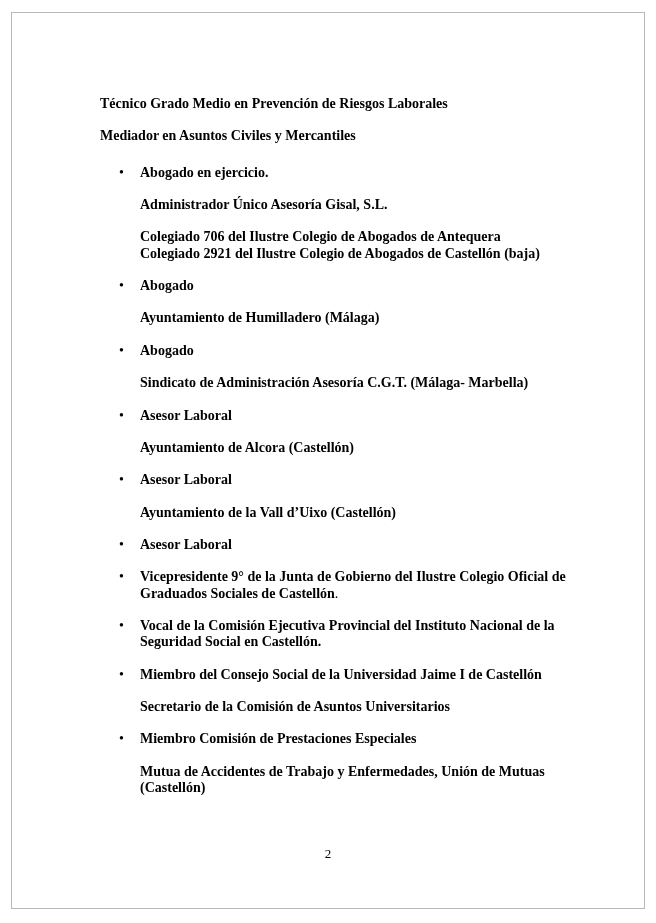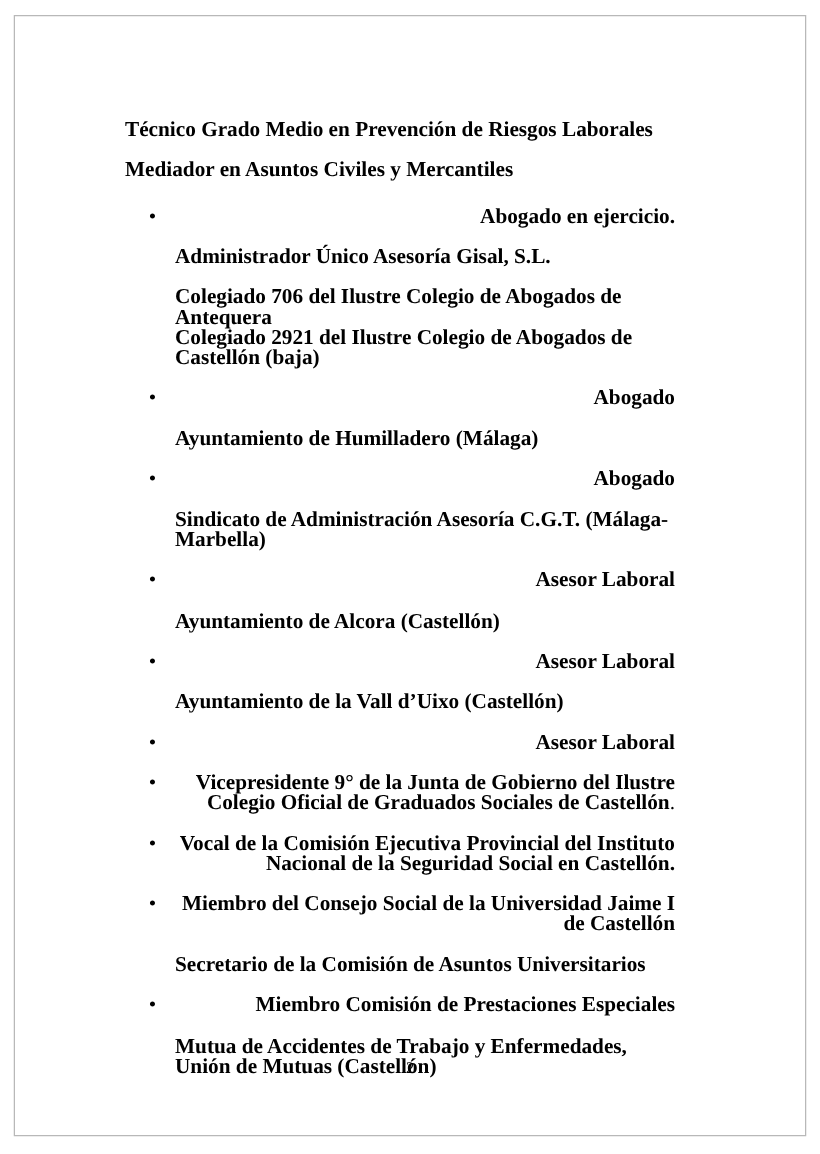--- a/index.html
+++ b/index.html
@@ -20,23 +20,23 @@
     top: 12px;
     width: 634px;
     height: 897px;
     box-sizing: border-box;
     border: 1px solid #b8b8b8;
     background: #ffffff;
   }
   .content {
     position: absolute;
     left: 88px;
-    right: 104px;
+    right: 76px;
     top: 83px;
-    font-size: 17px;
+    font-size: 14px;
     line-height: 16.2px;
   }
   .heading {
     font-weight: bold;
     margin: 0 0 16.2px 0;
   }
   .heading-last {
     margin-bottom: 20px;
   }
   ul.positions {
@@ -54,21 +54,20 @@
     box-sizing: border-box;
     padding-left: 19px;
   }
   .item-body {
     flex: 1;
     min-width: 0;
   }
   p.item-title {
     font-weight: bold;
     margin: 0 0 16.2px 0;
-    text-align: right;
   }
   p.item-title .plain-suffix {
     font-weight: normal;
   }
   p.detail {
     font-weight: bold;
     margin: 0 0 16.2px 0;
     white-space: pre-wrap;
   }
   .page-number {

